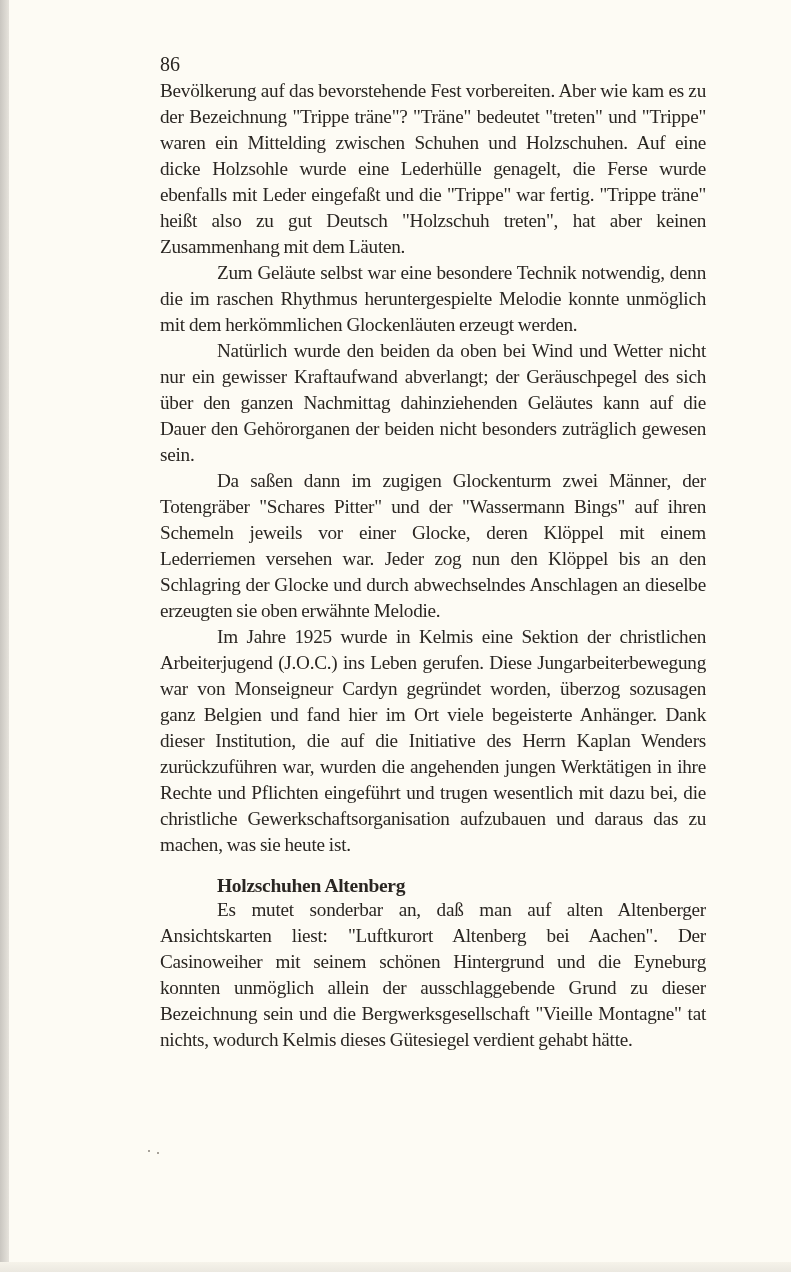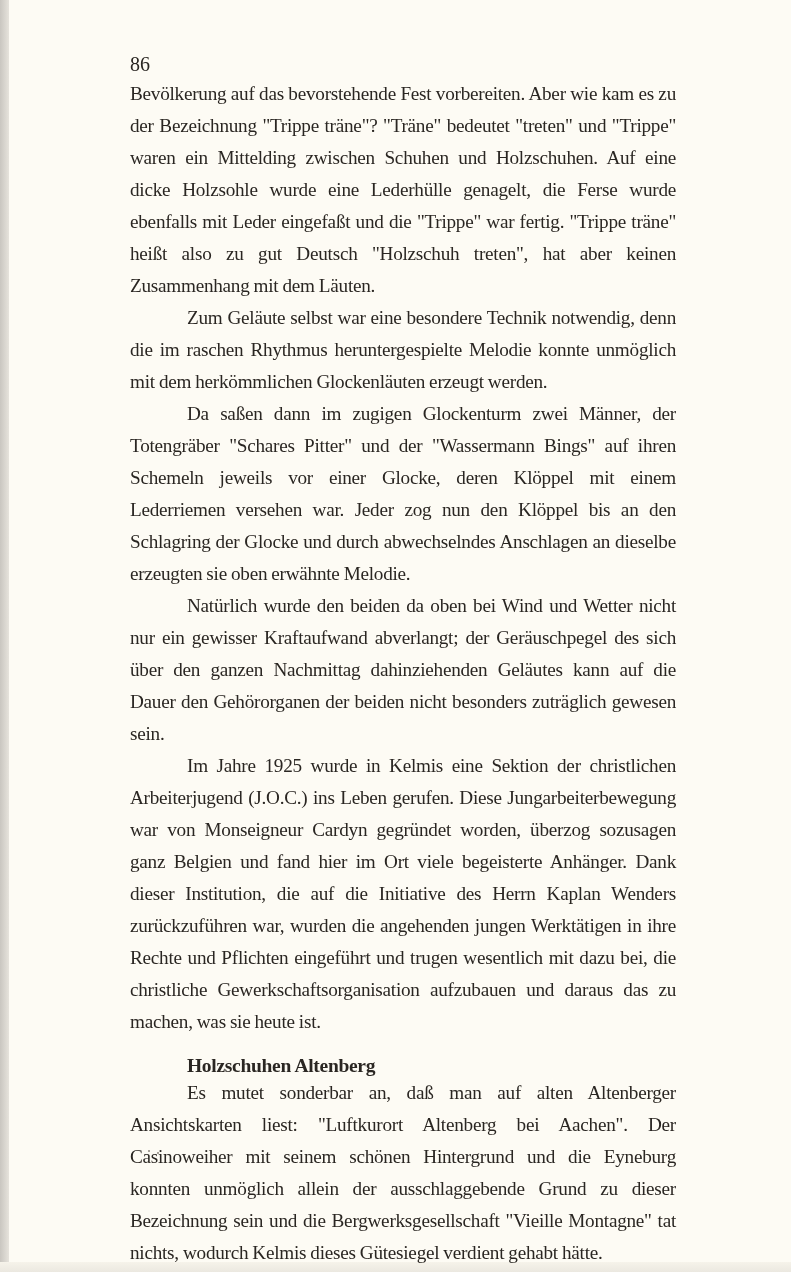--- a/index.html
+++ b/index.html
@@ -12,29 +12,29 @@
   }
   .left-strip {
     position: absolute; left: 0; top: 0; width: 9px; height: 1272px;
     background: linear-gradient(to right, #c9c6c0, #e6e3dc);
   }
   .bottom-shade {
     position: absolute; left: 0; bottom: 0; width: 791px; height: 10px;
     background: linear-gradient(to bottom, #f6f3ea, #ebe8e0);
   }
   .page {
-    position: absolute; left: 130px; top: 52px; width: 546px;
+    position: absolute; left: 160px; top: 52px; width: 546px;
   }
   .page-number {
     font-size: 20px; line-height: 24px; margin: 0 0 2px 0;
   }
   .para {
     margin: 0;
     font-size: 19.2px;
-    line-height: 32px;
+    line-height: 26px;
     text-align: justify;
     letter-spacing: -0.25px;
     word-spacing: -0.5px;
   }
   .para.indent { text-indent: 57px; }
   .heading {
     margin: 16px 0 0 0;
     padding-left: 57px;
     font-size: 19.5px;
     line-height: 23.35px;
@@ -49,22 +49,22 @@
 <body>
 
 <div class="left-strip"></div>
 <div class="bottom-shade"></div>
 
 <div class="page">
   <div class="page-number">86</div>
 
   <p class="para">Bevölkerung auf das bevorstehende Fest vorbereiten. Aber wie kam es zu der Bezeichnung "Trippe träne"? "Träne" bedeutet "treten" und "Trippe" waren ein Mittelding zwischen Schuhen und Holzschuhen. Auf eine dicke Holzsohle wurde eine Lederhülle genagelt, die Ferse wurde ebenfalls mit Leder eingefaßt und die "Trippe" war fertig. "Trippe träne" heißt also zu gut Deutsch "Holzschuh treten", hat aber keinen Zusammenhang mit dem Läuten.</p>
   <p class="para indent">Zum Geläute selbst war eine besondere Technik notwendig, denn die im raschen Rhythmus heruntergespielte Melodie konnte unmöglich mit dem herkömmlichen Glockenläuten erzeugt werden.</p>
+  <p class="para indent">Natürlich wurde den beiden da oben bei Wind und Wetter nicht nur ein gewisser Kraftaufwand abverlangt; der Geräuschpegel des sich über den ganzen Nachmittag dahinziehenden Geläutes kann auf die Dauer den Gehörorganen der beiden nicht besonders zuträglich gewesen sein.</p>
   <p class="para indent">Da saßen dann im zugigen Glockenturm zwei Männer, der Totengräber "Schares Pitter" und der "Wassermann Bings" auf ihren Schemeln jeweils vor einer Glocke, deren Klöppel mit einem Lederriemen versehen war. Jeder zog nun den Klöppel bis an den Schlagring der Glocke und durch abwechselndes Anschlagen an dieselbe erzeugten sie oben erwähnte Melodie.</p>
-  <p class="para indent">Natürlich wurde den beiden da oben bei Wind und Wetter nicht nur ein gewisser Kraftaufwand abverlangt; der Geräuschpegel des sich über den ganzen Nachmittag dahinziehenden Geläutes kann auf die Dauer den Gehörorganen der beiden nicht besonders zuträglich gewesen sein.</p>
   <p class="para indent">Im Jahre 1925 wurde in Kelmis eine Sektion der christlichen Arbeiterjugend (J.O.C.) ins Leben gerufen. Diese Jungarbeiterbewegung war von Monseigneur Cardyn gegründet worden, überzog sozusagen ganz Belgien und fand hier im Ort viele begeisterte Anhänger. Dank dieser Institution, die auf die Initiative des Herrn Kaplan Wenders zurückzuführen war, wurden die angehenden jungen Werktätigen in ihre Rechte und Pflichten eingeführt und trugen wesentlich mit dazu bei, die christliche Gewerkschaftsorganisation aufzubauen und daraus das zu machen, was sie heute ist.</p>
 
   <h2 class="heading">Holzschuhen Altenberg</h2>
   <p class="para indent">Es mutet sonderbar an, daß man auf alten Altenberger Ansichtskarten liest: "Luftkurort Altenberg bei Aachen". Der Casinoweiher mit seinem schönen Hintergrund und die Eyneburg konnten unmöglich allein der ausschlaggebende Grund zu dieser Bezeichnung sein und die Bergwerksgesellschaft "Vieille Montagne" tat nichts, wodurch Kelmis dieses Gütesiegel verdient gehabt hätte.</p>
 </div>
 
 <span class="speck" style="left:148px; top:1150px;"></span>
 <span class="speck" style="left:157px; top:1152px;"></span>
 
 </body></html>

